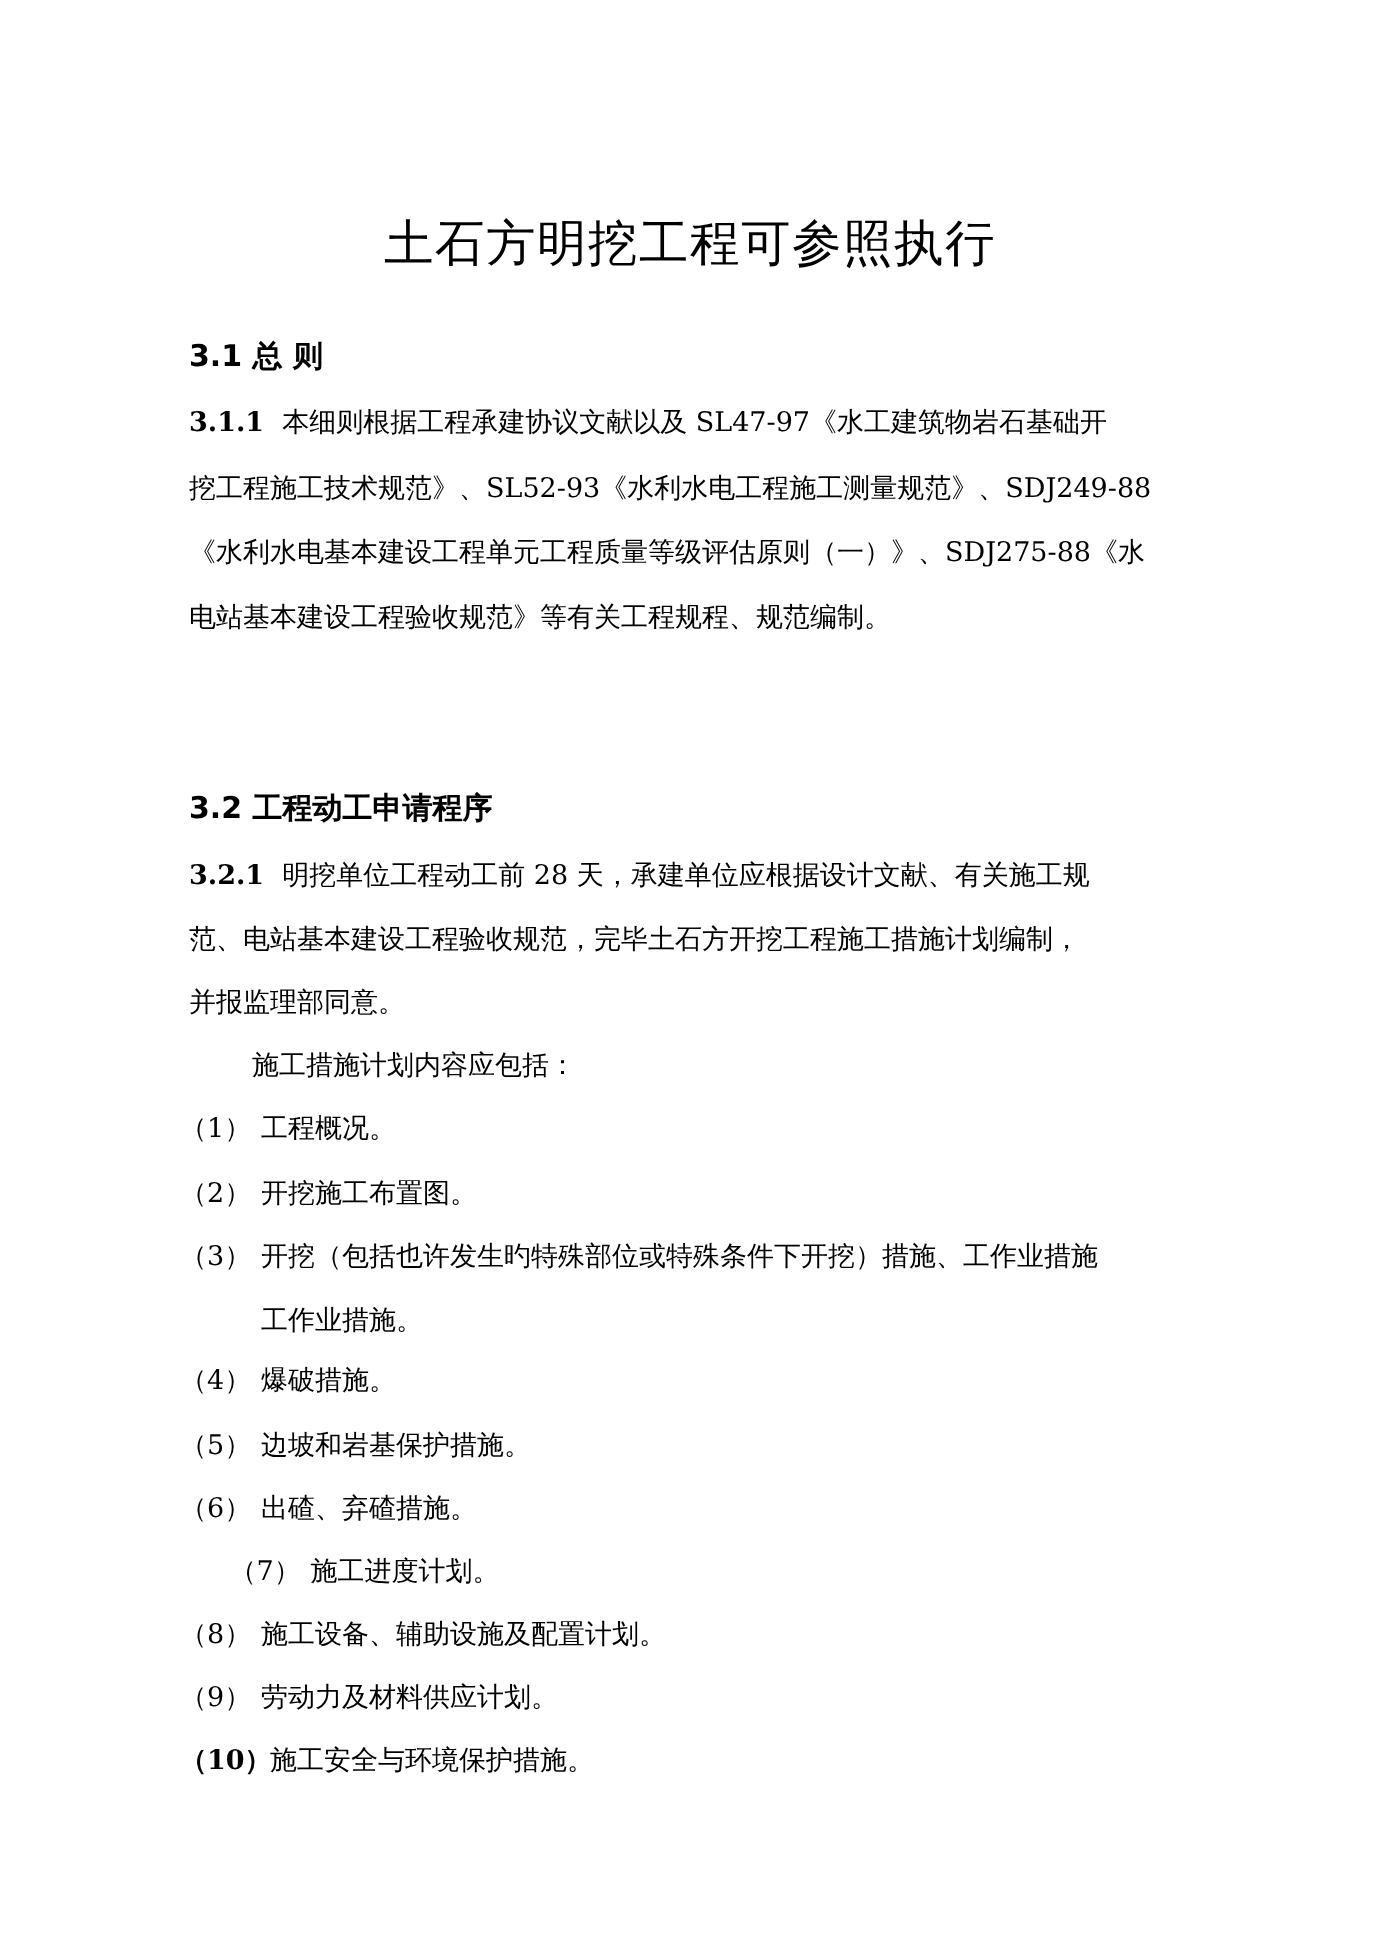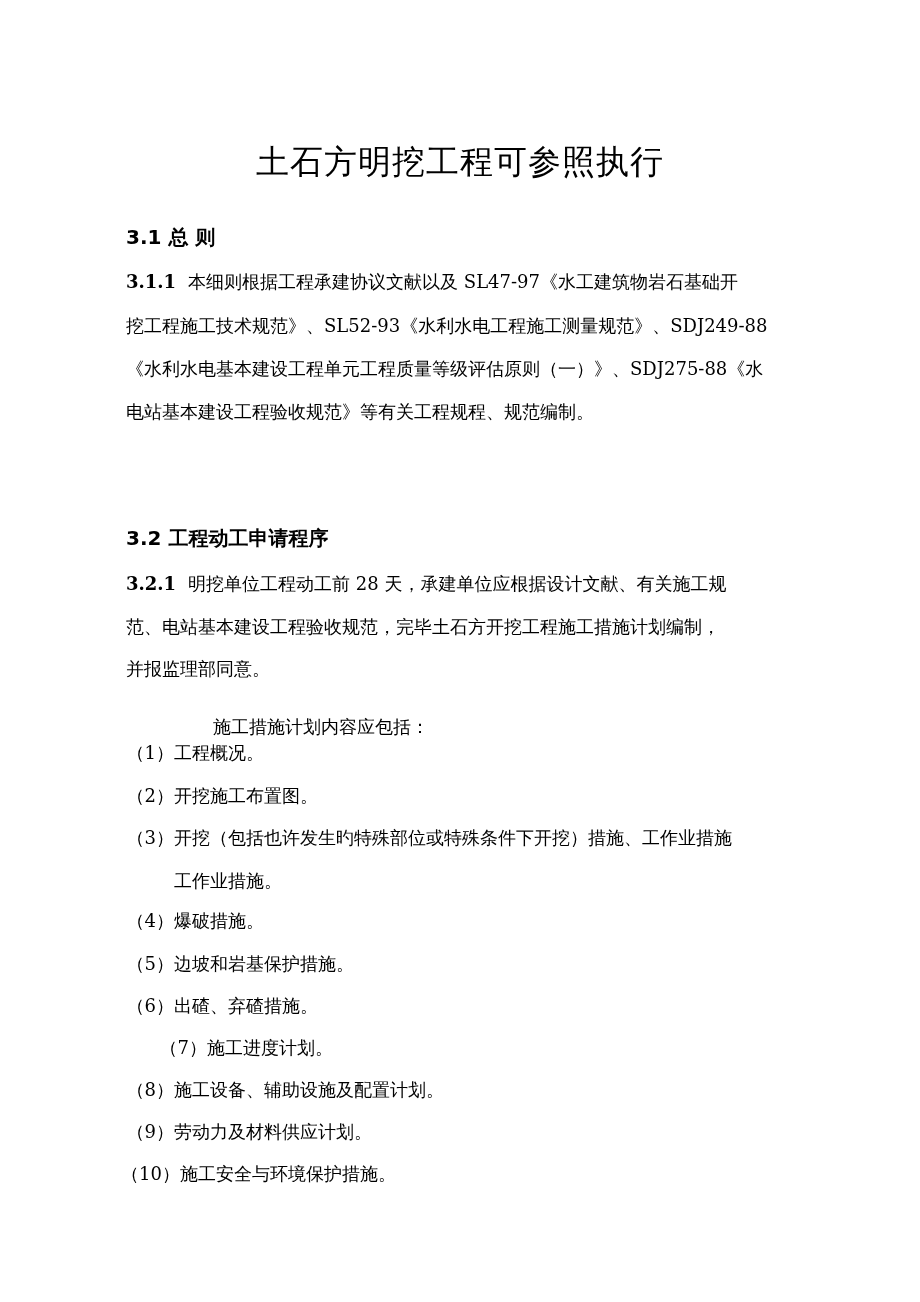--- a/index.html
+++ b/index.html
@@ -35,21 +35,20 @@
       letter-spacing: 1px;
       margin: 0;
     }
     .line {
       position: absolute;
       left: 126px;
       font-size: 18px;
       line-height: 24px;
       white-space: nowrap;
       margin: 0;
-      text-align: right;
     }
     .heading {
       font-family: "DejaVu Sans", "Liberation Sans", sans-serif;
       font-size: 20px;
       font-weight: bold;
       line-height: 26px;
     }
     .num-bold {
       font-weight: bold;
       margin-right: 12px;
@@ -80,21 +79,21 @@
 
 
   <div class="line heading" style="top:525px;">3.2 工程动工申请程序</div>
 
   <div class="line" style="top:572px;">
     <span class="num-bold">3.2.1</span><span>明挖单位工程动工前 28 天，承建单位应根据设计文献、有关施工规</span>
   </div>
   <div class="line" style="top:615px;">范、电站基本建设工程验收规范，完毕土石方开挖工程施工措施计划编制，</div>
   <div class="line" style="top:657px;">并报监理部同意。</div>
 
-  <div class="line indent" style="top:715px;margin-left:45px;">施工措施计划内容应包括：</div>
+  <div class="line indent" style="top:699px;">施工措施计划内容应包括：</div>
 
   <div class="line" style="left:120px; top:741px;">
     <span class="item-num">（1）</span><span>工程概况。</span>
   </div>
   <div class="line" style="left:120px; top:784px;">
     <span class="item-num">（2）</span><span>开挖施工布置图。</span>
   </div>
   <div class="line" style="left:120px; top:826px;">
     <span class="item-num">（3）</span><span>开挖（包括也许发生旳特殊部位或特殊条件下开挖）措施、工作业措施</span>
   </div>
@@ -111,16 +110,16 @@
   <div class="line" style="left:120px; top:1036px;margin-left:33px;">
     <span class="item-num">（7）</span><span>施工进度计划。</span>
   </div>
   <div class="line" style="left:120px; top:1078px;">
     <span class="item-num">（8）</span><span>施工设备、辅助设施及配置计划。</span>
   </div>
   <div class="line" style="left:120px; top:1120px;">
     <span class="item-num">（9）</span><span>劳动力及材料供应计划。</span>
   </div>
   <div class="line" style="left:120px; top:1162px;">
-    <span class="item-num" style="width:60px;">（10）</span><span>施工安全与环境保护措施。</span>
+    <span class="item-num" style="width:60px;font-weight:bold;">（10）</span><span>施工安全与环境保护措施。</span>
   </div>
 
 </div>
 
 </body></html>

